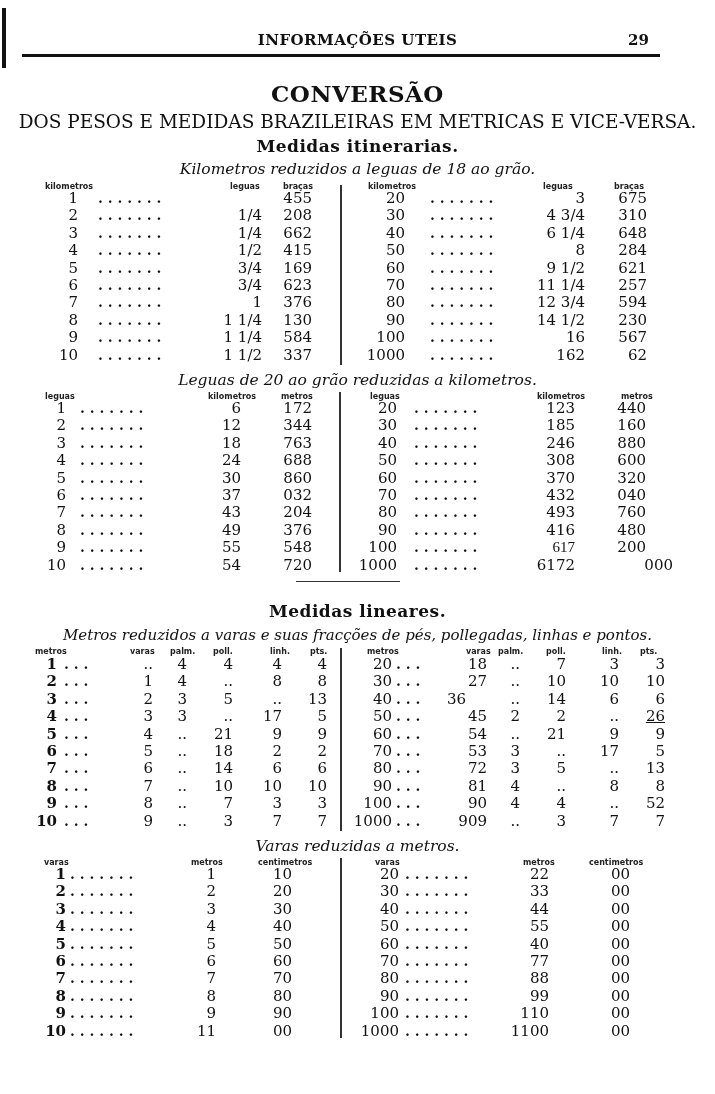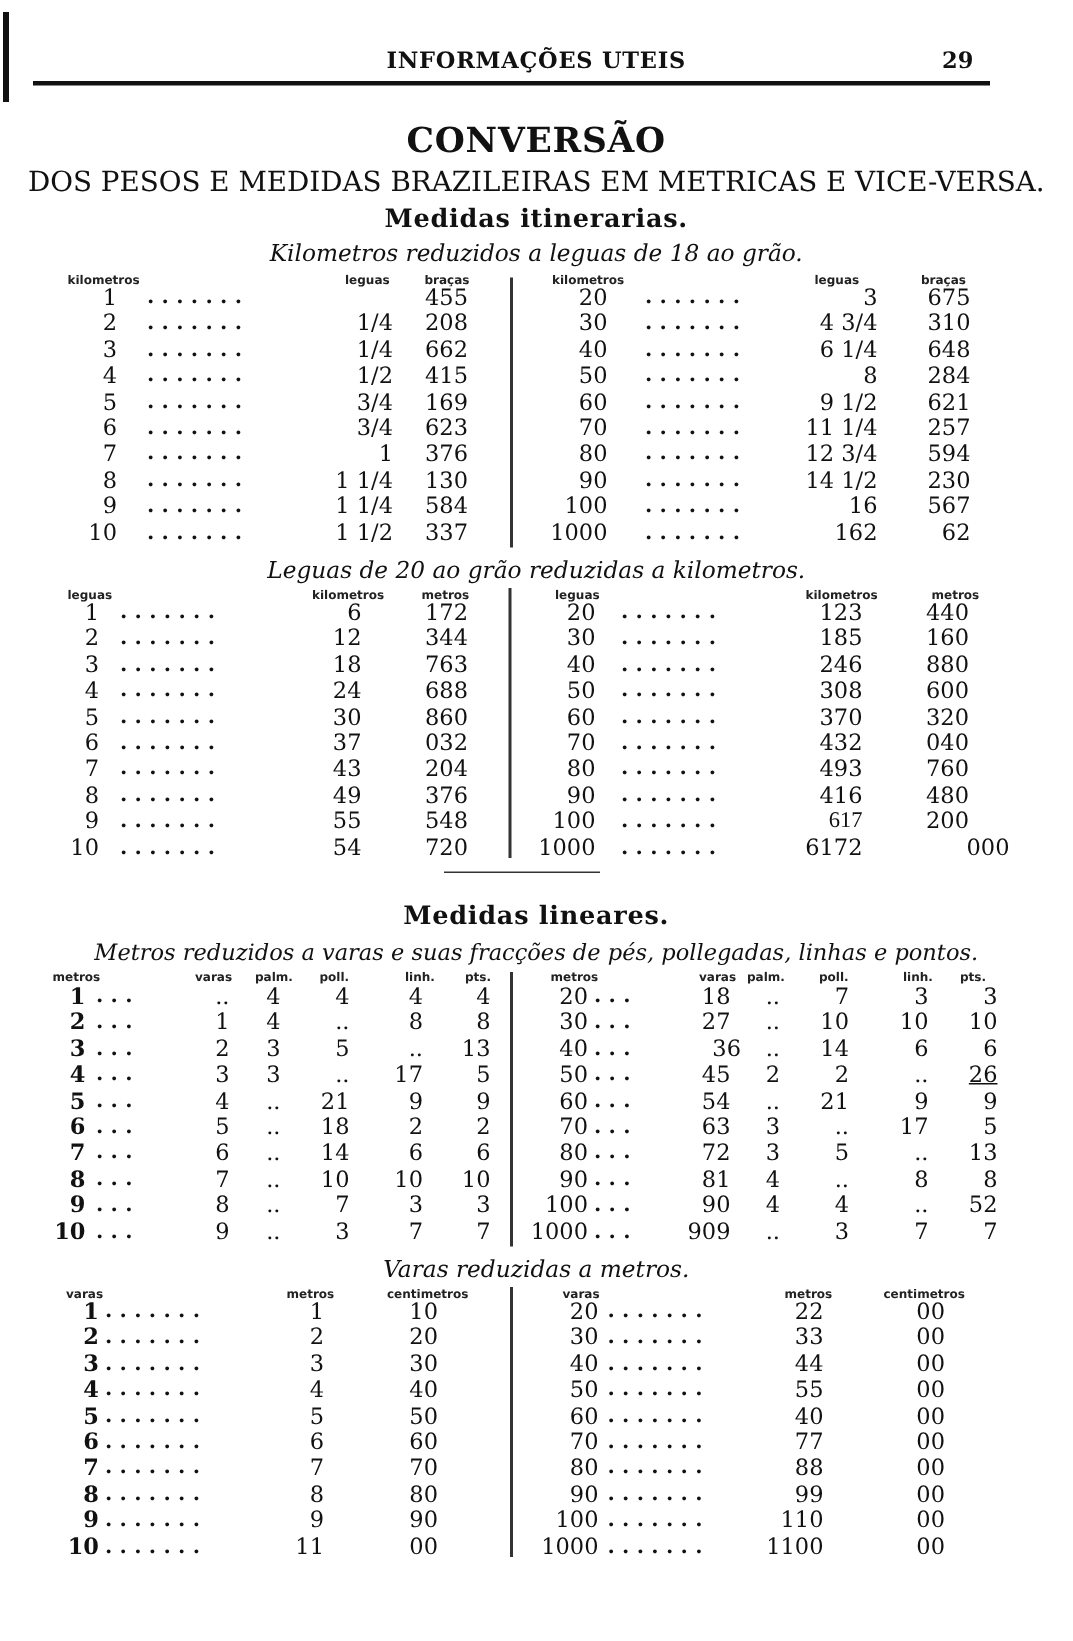--- a/index.html
+++ b/index.html
@@ -430,21 +430,21 @@
       <div class="cell r" style="left: 332px; width: 60px;">30</div>
       <div class="cell r" style="left: 427px; width: 60px;">27</div>
       <div class="cell r" style="left: 460px; width: 60px;">..</div>
       <div class="cell r" style="left: 506px; width: 60px;">10</div>
       <div class="cell r" style="left: 559px; width: 60px;">10</div>
       <div class="cell r" style="left: 605px; width: 60px;">10</div>
     </div>
     <div class="row" style="top: 690.8px; left: 0px; width: 715px;">
       <div class="dots" style="left: 396px; top: 0px;">. . .</div>
       <div class="cell r" style="left: 332px; width: 60px;">40</div>
-      <div class="cell r" style="left: 434px; width: 60px;">36</div>
+      <div class="cell r" style="left: 406px; width: 60px;">36</div>
       <div class="cell r" style="left: 460px; width: 60px;">..</div>
       <div class="cell r" style="left: 506px; width: 60px;">14</div>
       <div class="cell r" style="left: 559px; width: 60px;">6</div>
       <div class="cell r" style="left: 605px; width: 60px;">6</div>
     </div>
     <div class="row" style="top: 708.2px; left: 0px; width: 715px;">
       <div class="dots" style="left: 396px; top: 0px;">. . .</div>
       <div class="cell r" style="left: 332px; width: 60px;">50</div>
       <div class="cell r" style="left: 427px; width: 60px;">45</div>
       <div class="cell r" style="left: 460px; width: 60px;">2</div>
@@ -457,21 +457,21 @@
       <div class="cell r" style="left: 332px; width: 60px;">60</div>
       <div class="cell r" style="left: 427px; width: 60px;">54</div>
       <div class="cell r" style="left: 460px; width: 60px;">..</div>
       <div class="cell r" style="left: 506px; width: 60px;">21</div>
       <div class="cell r" style="left: 559px; width: 60px;">9</div>
       <div class="cell r" style="left: 605px; width: 60px;">9</div>
     </div>
     <div class="row" style="top: 743px; left: 0px; width: 715px;">
       <div class="dots" style="left: 396px; top: 0px;">. . .</div>
       <div class="cell r" style="left: 332px; width: 60px;">70</div>
-      <div class="cell r" style="left: 427px; width: 60px;">63</div>
+      <div class="cell r" style="left: 427px; width: 60px;">53</div>
       <div class="cell r" style="left: 460px; width: 60px;">3</div>
       <div class="cell r" style="left: 506px; width: 60px;">..</div>
       <div class="cell r" style="left: 559px; width: 60px;">17</div>
       <div class="cell r" style="left: 605px; width: 60px;">5</div>
     </div>
     <div class="row" style="top: 760.4px; left: 0px; width: 715px;">
       <div class="dots" style="left: 396px; top: 0px;">. . .</div>
       <div class="cell r" style="left: 332px; width: 60px;">80</div>
       <div class="cell r" style="left: 427px; width: 60px;">72</div>
       <div class="cell r" style="left: 460px; width: 60px;">3</div>

